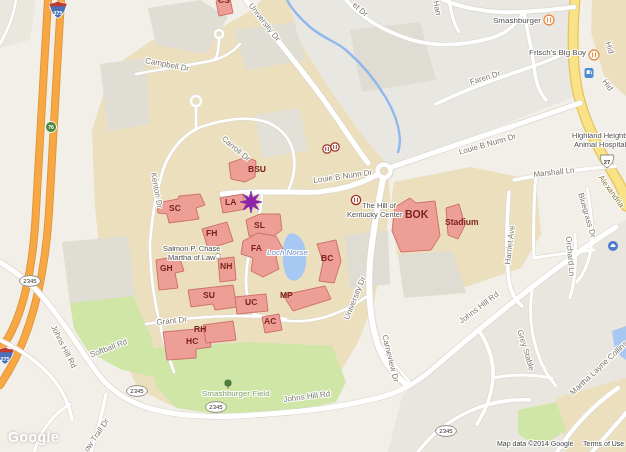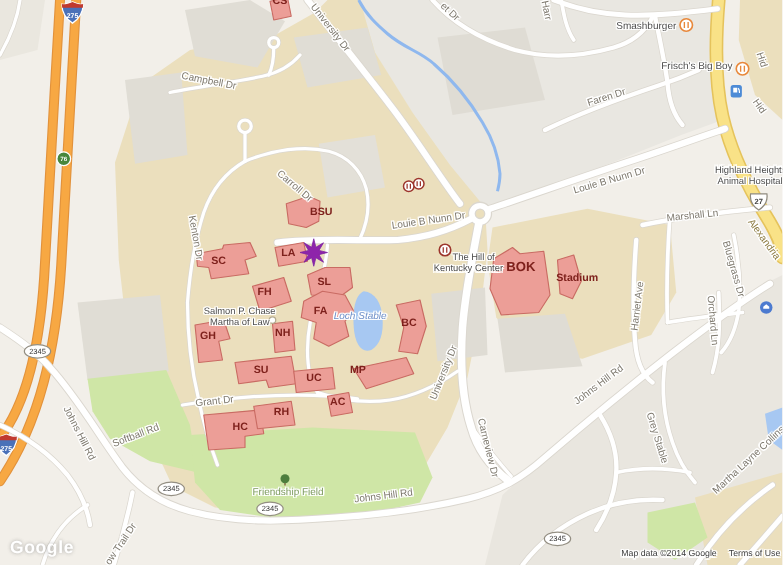--- a/index.html
+++ b/index.html
@@ -298,38 +298,38 @@
   <span class="lbl rl halo" style="left:83px;top:449px;transform:rotate(-56deg)">ow Trail Dr</span>
 
   <span class="lbl poi halo" style="left:493px;top:17px">Smashburger</span>
   <span class="lbl poi halo" style="left:529px;top:49px">Frisch's Big Boy</span>
   <span class="lbl poi2 halo" style="left:362px;top:202px">The Hill of</span>
   <span class="lbl poi2 halo" style="left:347px;top:211px">Kentucky Center</span>
   <span class="lbl poi2 halo" style="left:163px;top:245px">Salmon P. Chase</span>
   <span class="lbl poi2 halo" style="left:168px;top:254px">Martha of Law</span>
   <span class="lbl poi2 halo" style="left:572px;top:132px">Highland Heights</span>
   <span class="lbl poi2 halo" style="left:574px;top:141px">Animal Hospital</span>
-  <span class="lbl park halo" style="left:202px;top:390px">Friendship Field</span>
-  <span class="lbl water halo" style="left:267px;top:249px">Loch Stable</span>
+  <span class="lbl park halo" style="left:202px;top:390px">Smashburger Field</span>
+  <span class="lbl water halo" style="left:267px;top:249px">Loch Norse</span>
 
   <span class="lbl bl" style="left:218px;top:-4px">CS</span>
   <span class="lbl bl" style="left:248px;top:165px">BSU</span>
   <span class="lbl bl" style="left:169px;top:204px">SC</span>
   <span class="lbl bl" style="left:225px;top:198px">LA</span>
   <span class="lbl bl" style="left:206px;top:229px">FH</span>
   <span class="lbl bl" style="left:254px;top:221px">SL</span>
   <span class="lbl bl" style="left:251px;top:244px">FA</span>
   <span class="lbl bl" style="left:220px;top:262px">NH</span>
   <span class="lbl bl" style="left:160px;top:264px">GH</span>
   <span class="lbl bl" style="left:203px;top:291px">SU</span>
   <span class="lbl bl" style="left:245px;top:298px">UC</span>
   <span class="lbl bl" style="left:280px;top:291px">MP</span>
   <span class="lbl bl" style="left:321px;top:254px">BC</span>
   <span class="lbl bl" style="left:264px;top:317px">AC</span>
   <span class="lbl bl" style="left:186px;top:337px">HC</span>
-  <span class="lbl bl" style="left:219px;top:325px">RH</span>
+  <span class="lbl bl" style="left:194px;top:325px">RH</span>
   <span class="lbl bl bl-lg" style="left:405px;top:209px">BOK</span>
   <span class="lbl bl" style="left:445px;top:218px">Stadium</span>
 
   <span class="lbl logo" style="left:8px;top:430px">Google</span>
   <span class="lbl attr halo" style="left:497px;top:440px">Map data ©2014 Google</span>
   <span class="lbl attr halo" style="left:583px;top:440px">Terms of Use</span>
 </div>
 
 </body></html>

